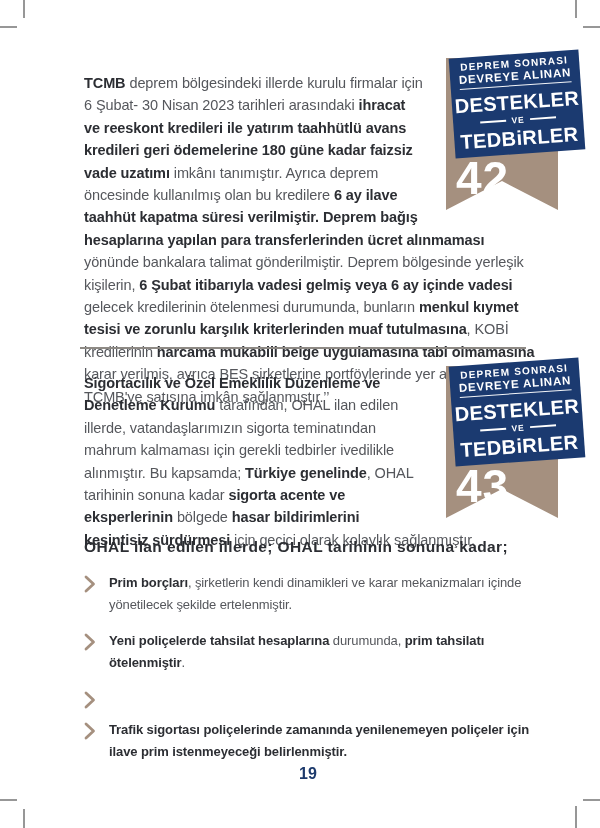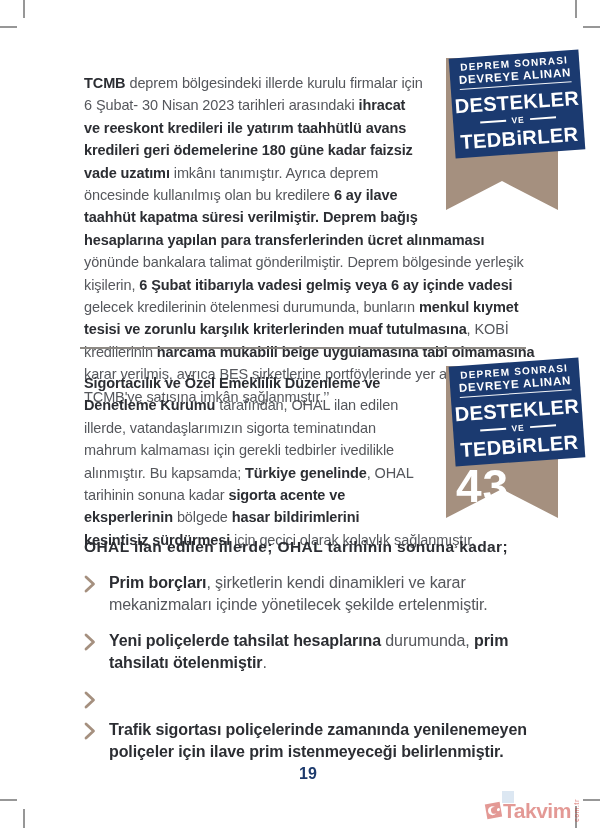--- a/index.html
+++ b/index.html
@@ -58,21 +58,21 @@
   
   .heading{
     position:absolute;left:84px;top:538px;width:470px;margin:0;
     font-size:15.5px;font-weight:700;letter-spacing:0.4px;color:var(--text_bold,#2c2e33);
   }
   
   .bullets{position:absolute;left:84px;top:572px;width:462px;}
   .bullet{display:flex;align-items:flex-start;gap:13px;}
   .bullet.g13{margin-bottom:13px;} .bullet.g10{margin-bottom:10px;}
   .chev{flex:0 0 auto;margin-top:3px;}
-  .bullet p{margin:0;font-size:16px;line-height:22.4px;color:var(--text,#55575c);letter-spacing:-0.1px;}
+  .bullet p{margin:0;font-size:13px;line-height:22.4px;color:var(--text,#55575c);letter-spacing:-0.1px;}
   
   .pageno{
     position:absolute;left:0;top:757px;width:100%;text-align:center;margin:8px;
     font-size:16px;font-weight:600;color:var(--page_number,#1d3a6c);
   }
   
   .watermark{
     position:absolute;left:486px;top:794px;width:112px;height:33px;
     display:flex;align-items:center;opacity:0.5;
   }
@@ -119,20 +119,21 @@
       <div class="b-top1">DEPREM SONRASI</div>
       <div class="b-top2">DEVREYE ALINAN</div>
       <div class="b-main b-main1">DESTEKLER</div>
       <div class="ve-row">
         <span class="ln"></span>
         <span class="b-ve">VE</span>
         <span class="ln"></span>
       </div>
       <div class="b-main">TEDBiRLER</div>
     </div>
+    <div class="b-num">42</div>
   </div>
 
   <div class="divider"></div>
 
   <section class="sec sec2">
     <span class="spacer sp2"></span>
     <p class="body"><span class="b">Sigortacılık ve Özel Emeklilik Düzenleme ve Denetleme Kurumu</span><span> tarafından, OHAL ilan edilen illerde, vatandaşlarımızın sigorta teminatından mahrum kalmaması için gerekli tedbirler ivedilikle alınmıştır. Bu kapsamda; </span><span class="b">Türkiye genelinde</span><span>, OHAL tarihinin sonuna kadar </span><span class="b">sigorta acente ve eksperlerinin</span><span> bölgede </span><span class="b">hasar bildirimlerini kesintisiz sürdürmesi</span><span> için geçici olarak kolaylık sağlanmıştır.</span></p>
   </section>
 
   <div class="badge badge43">
@@ -174,24 +175,14 @@
     <div class="bullet">
       <svg class="chev" width="12" height="18" viewBox="0 0 12 18">
           <polyline points="2,2 9.5,9 2,16" fill="none" stroke="#a5907f" stroke-width="2.8" stroke-linecap="round" stroke-linejoin="round"></polyline>
         </svg>
       <p><span class="b">Trafik sigortası poliçelerinde zamanında yenilenemeyen poliçeler için ilave prim istenmeyeceği belirlenmiştir.</span></p>
     </div>
   </div>
 
   <p class="pageno">19</p>
 
-  <div class="watermark">
-    <span class="wm-blue"></span>
-    <span class="wm-flag">
-      <span class="c1"></span>
-      <span class="c2"></span>
-      <span class="st"></span>
-    </span>
-    <span class="wm-brand">Takvim</span>
-    <span class="wm-suffix">com.tr</span>
-  </div>
 
 </div>
 
 </body></html>

